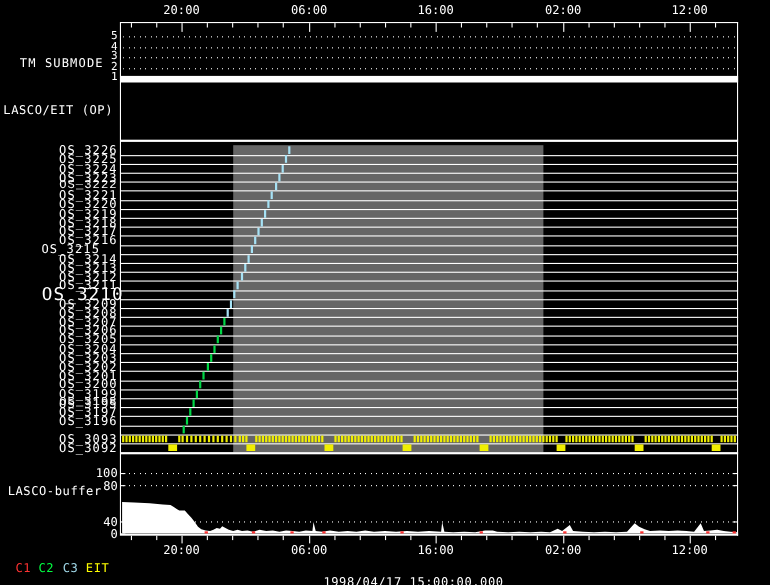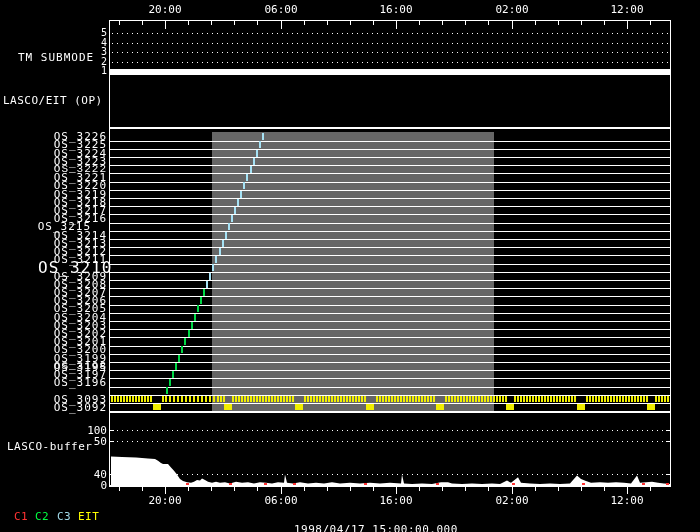--- a/index.html
+++ b/index.html
@@ -366,21 +366,21 @@
       <div style="position: absolute; left: 436px; top: 404px; width: 8px; height: 6px; background: rgb(240, 238, 0);"></div>
       <div style="position: absolute; left: 506px; top: 404px; width: 8px; height: 6px; background: rgb(240, 238, 0);"></div>
       <div style="position: absolute; left: 577px; top: 404px; width: 8px; height: 6px; background: rgb(240, 238, 0);"></div>
       <div style="position: absolute; left: 647px; top: 404px; width: 8px; height: 6px; background: rgb(240, 238, 0);"></div>
       <div style="position: absolute; left: 112px; top: 430px; width: 558px; height: 1px; background: repeating-linear-gradient(90deg, rgb(255, 255, 255) 0px, rgb(255, 255, 255) 1px, transparent 1px, transparent 5px);"></div>
       <div style="position: absolute; left: 112px; top: 441px; width: 558px; height: 1px; background: repeating-linear-gradient(90deg, rgb(255, 255, 255) 0px, rgb(255, 255, 255) 1px, transparent 1px, transparent 5px);"></div>
       <div style="position: absolute; left: 112px; top: 474px; width: 558px; height: 1px; background: repeating-linear-gradient(90deg, rgb(255, 255, 255) 0px, rgb(255, 255, 255) 1px, transparent 1px, transparent 5px);"></div>
       <div style="position: absolute; left: 80px; top: 424px; width: 27px; text-align: right; font-size: 11px; color: rgb(255, 255, 255);">100</div>
       <div style="position: absolute; left: 110px; top: 430px; width: 4px; height: 1px; background: rgb(255, 255, 255);"></div>
       <div style="position: absolute; left: 666px; top: 430px; width: 4px; height: 1px; background: rgb(255, 255, 255);"></div>
-      <div style="position: absolute; left: 80px; top: 435px; width: 27px; text-align: right; font-size: 11px; color: rgb(255, 255, 255);">50</div>
+      <div style="position: absolute; left: 80px; top: 435px; width: 27px; text-align: right; font-size: 11px; color: rgb(255, 255, 255);">80</div>
       <div style="position: absolute; left: 110px; top: 441px; width: 4px; height: 1px; background: rgb(255, 255, 255);"></div>
       <div style="position: absolute; left: 666px; top: 441px; width: 4px; height: 1px; background: rgb(255, 255, 255);"></div>
       <div style="position: absolute; left: 80px; top: 468px; width: 27px; text-align: right; font-size: 11px; color: rgb(255, 255, 255);">40</div>
       <div style="position: absolute; left: 110px; top: 474px; width: 4px; height: 1px; background: rgb(255, 255, 255);"></div>
       <div style="position: absolute; left: 666px; top: 474px; width: 4px; height: 1px; background: rgb(255, 255, 255);"></div>
       <div style="position: absolute; left: 80px; top: 479px; width: 27px; text-align: right; font-size: 11px; color: rgb(255, 255, 255);">0</div>
       <div style="position: absolute; left: 110px; top: 485px; width: 4px; height: 1px; background: rgb(255, 255, 255);"></div>
       <div style="position: absolute; left: 666px; top: 485px; width: 4px; height: 1px; background: rgb(255, 255, 255);"></div>
       <svg width="560" height="70" style="position: absolute; left: 111px; top: 415px;">
         <polygon points="0,70 -1,41.4 11,41.9 25,42.5 37,43.6 44,44.1 47,45.8 50,48.0 52,49.1 57,49.1 60,52.4 63,55.7 66,59.6 69,63.9 72,66.1 76,67.3 80,67.8 83,66.7 86,65.1 89,65.6 91,63.4 94,65.1 97,66.7 101,67.8 105,66.7 109,67.8 114,67.3 119,68.4 125,66.7 131,67.8 137,67.3 143,68.4 149,67.3 155,67.8 161,68.4 167,67.3 173,67.8 174,59.6 176,67.8 182,68.4 189,67.3 197,68.4 205,67.8 213,68.4 221,67.3 229,68.4 239,67.8 249,68.4 259,67.8 269,68.4 279,67.8 290,68.4 291,59.6 293,68.4 301,68.9 311,68.4 321,68.9 330,67.3 337,67.3 341,68.4 351,68.9 361,68.4 371,68.9 381,68.4 389,68.9 396,65.6 400,67.8 407,62.3 410,67.8 419,68.4 429,68.9 439,68.4 449,68.9 459,68.4 466,60.6 470,63.9 475,66.1 480,67.8 489,67.3 497,67.8 505,67.3 513,67.8 520,68.4 526,60.6 529,67.8 535,67.3 541,66.7 547,67.8 553,68.4 559,68.9 559,70" fill="#ffffff"></polygon>

